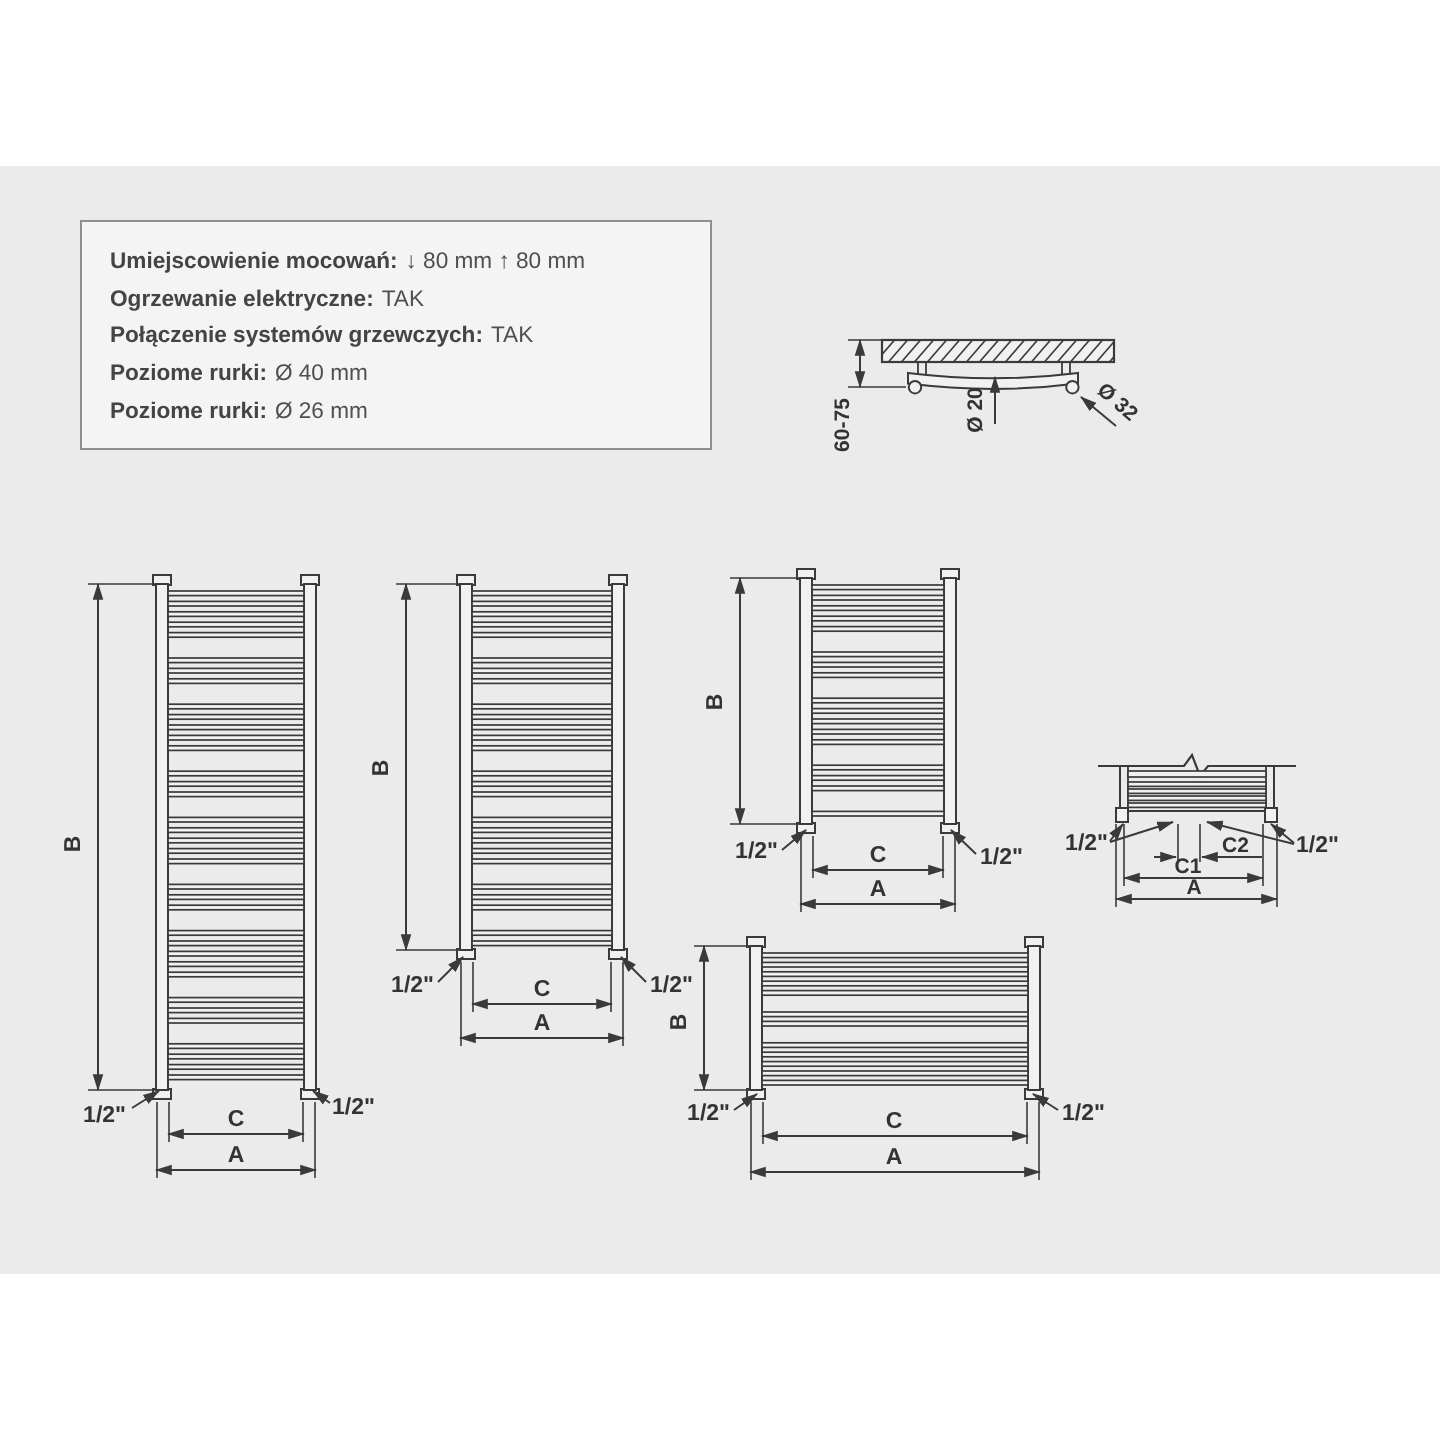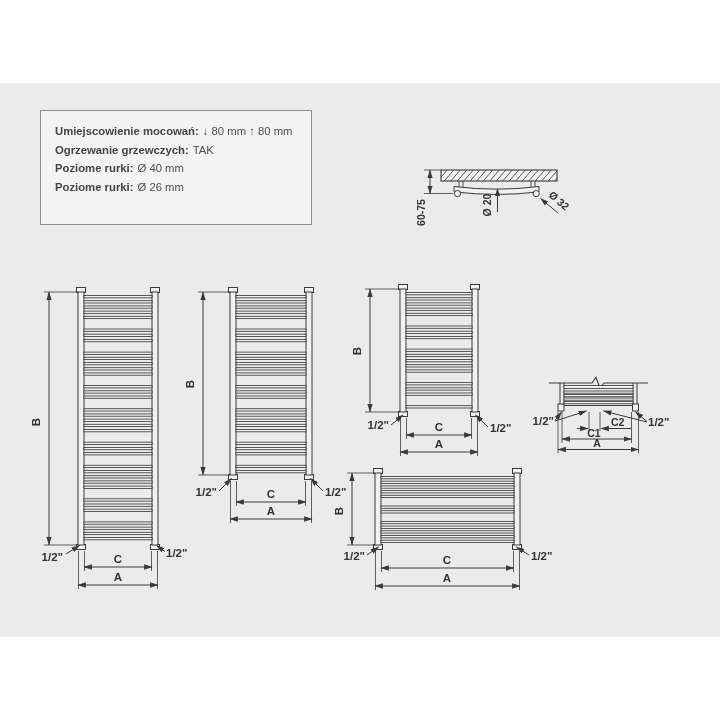--- a/index.html
+++ b/index.html
@@ -1,39 +1,42 @@
 <!DOCTYPE html>
 <html><head>
 <meta charset="utf-8">
 <style>
   html,body{margin:0;padding:0;background:#fff;}
   .stage{position:relative;width:720px;height:720px;background:#ffffff;overflow:hidden;
          font-family:"Liberation Sans","DejaVu Sans",sans-serif;}
   .band{position:absolute;left:0;top:83px;width:720px;height:554px;background:#ebebeb;}
-  .spec-box{position:absolute;left:40px;top:110px;width:272px;height:115px;box-sizing:border-box;
+  .spec-box{position:absolute;left:40px;top:110px;width:316px;height:115px;box-sizing:border-box;
             background:#f4f4f4;border:1px solid #8f8f8f;padding:11px 10px 0 14px;}
   .spec-row{line-height:18.7px;font-size:11.3px;color:#4a4a4a;white-space:nowrap;}
   .spec-label{font-weight:bold;color:#444;margin-right:4px;}
   .spec-value{font-weight:normal;color:#4f4f4f;}
   svg.drawing{position:absolute;left:0;top:0;}
   .dimtext{font-family:"Liberation Sans","DejaVu Sans",sans-serif;font-size:11.5px;font-weight:bold;fill:#333;}
   .dimtext-sm{font-family:"Liberation Sans","DejaVu Sans",sans-serif;font-size:10.5px;font-weight:bold;fill:#333;}
 </style>
 </head>
 <body>
 
 <div class="stage">
   <div class="band"></div>
 
   <div class="spec-box">
     <div class="spec-row">
       <span class="spec-label">Umiejscowienie mocowań:</span><span class="spec-value">↓ 80 mm ↑ 80 mm</span>
     </div>
     <div class="spec-row">
-      <span class="spec-label">Ogrzewanie grzewczych:</span><span class="spec-value">TAK</span>
+      <span class="spec-label">Ogrzewanie elektryczne:</span><span class="spec-value">TAK</span>
+    </div>
+    <div class="spec-row">
+      <span class="spec-label">Połączenie systemów grzewczych:</span><span class="spec-value">TAK</span>
     </div>
     <div class="spec-row">
       <span class="spec-label">Poziome rurki:</span><span class="spec-value">Ø 40 mm</span>
     </div>
     <div class="spec-row">
       <span class="spec-label">Poziome rurki:</span><span class="spec-value">Ø 26 mm</span>
     </div>
   </div>
 
   <svg class="drawing" width="720" height="720" viewBox="0 0 720 720">

